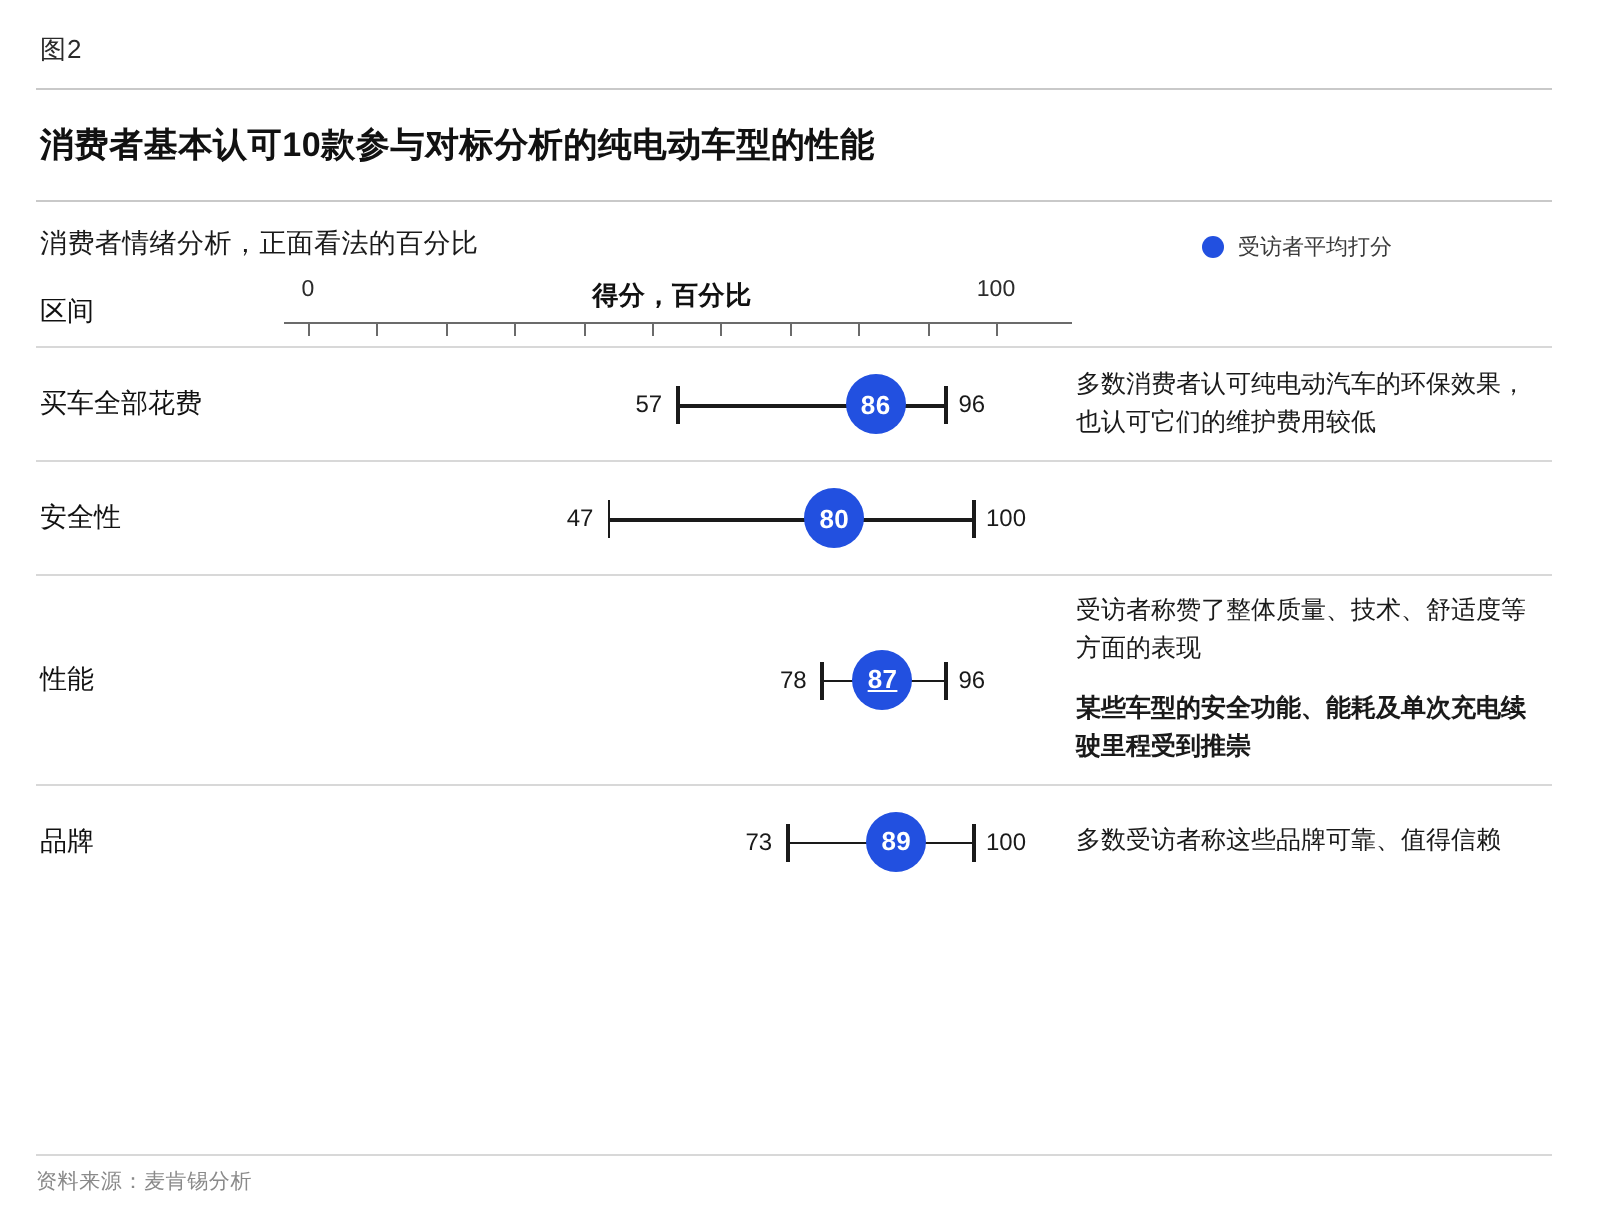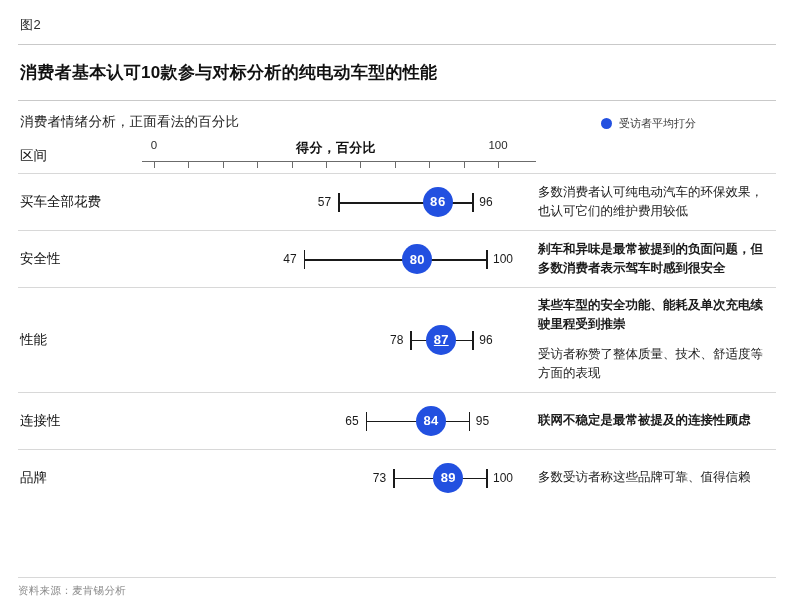--- a/index.html
+++ b/index.html
@@ -272,74 +272,55 @@
     <div id="rows">
         <div class="row">
           <div class="cat">买车全部花费</div>
           <div class="plot">
             <div class="range-wrap">
               <div class="range-line" style="left: 208.08px; width: 134.16px;"></div>
               <div class="cap" style="left: 208.08px;"></div>
               <div class="cap" style="left: 342.24px;"></div>
               <div class="end-label low" style="left: 208.08px;">57</div>
               <div class="end-label high" style="left: 342.24px;">96</div>
-              <div class="value-bubble" style="left: 307.84px; font-family: Liberation Mono, monospace;">86</div>
+              <div class="value-bubble" style="left: 307.84px;">86</div>
             </div>
           </div>
           <div class="note">
             <div class="note-para">多数消费者认可纯电动汽车的环保效果，也认可它们的维护费用较低</div>
           </div>
         </div>
         <div class="row">
           <div class="cat">安全性</div>
           <div class="plot">
             <div class="range-wrap">
               <div class="range-line" style="left: 173.68px; width: 182.32px;"></div>
               <div class="cap" style="left: 173.68px;"></div>
               <div class="cap" style="left: 356px;"></div>
               <div class="end-label low" style="left: 173.68px;">47</div>
               <div class="end-label high" style="left: 356px;">100</div>
               <div class="value-bubble" style="left: 287.2px;">80</div>
             </div>
           </div>
-          <div class="note">
-            <div class="note-para bold">刹车和异味是最常被提到的负面问题，但多数消费者表示驾车时感到很安全</div>
-          </div>
         </div>
         <div class="row" style="min-height: 100px;">
           <div class="cat">性能</div>
           <div class="plot">
             <div class="range-wrap">
               <div class="range-line" style="left: 280.32px; width: 61.92px;"></div>
               <div class="cap" style="left: 280.32px;"></div>
               <div class="cap" style="left: 342.24px;"></div>
               <div class="end-label low" style="left: 280.32px;">78</div>
               <div class="end-label high" style="left: 342.24px;">96</div>
               <div class="value-bubble" style="left: 311.28px; text-decoration: underline;">87</div>
             </div>
           </div>
           <div class="note">
+            <div class="note-para">受访者称赞了整体质量、技术、舒适度等方面的表现</div>
             <div class="note-para bold">某些车型的安全功能、能耗及单次充电续驶里程受到推崇</div>
-            <div class="note-para">受访者称赞了整体质量、技术、舒适度等方面的表现</div>
-          </div>
-        </div>
-        <div class="row">
-          <div class="cat">连接性</div>
-          <div class="plot">
-            <div class="range-wrap">
-              <div class="range-line" style="left: 235.6px; width: 103.2px;"></div>
-              <div class="cap" style="left: 235.6px;"></div>
-              <div class="cap" style="left: 338.8px;"></div>
-              <div class="end-label low" style="left: 235.6px;">65</div>
-              <div class="end-label high" style="left: 338.8px;">95</div>
-              <div class="value-bubble" style="left: 300.96px;">84</div>
-            </div>
-          </div>
-          <div class="note">
-            <div class="note-para bold">联网不稳定是最常被提及的连接性顾虑</div>
           </div>
         </div>
         <div class="row">
           <div class="cat">品牌</div>
           <div class="plot">
             <div class="range-wrap">
               <div class="range-line" style="left: 263.12px; width: 92.88px;"></div>
               <div class="cap" style="left: 263.12px;"></div>
               <div class="cap" style="left: 356px;"></div>
               <div class="end-label low" style="left: 263.12px;">73</div>

